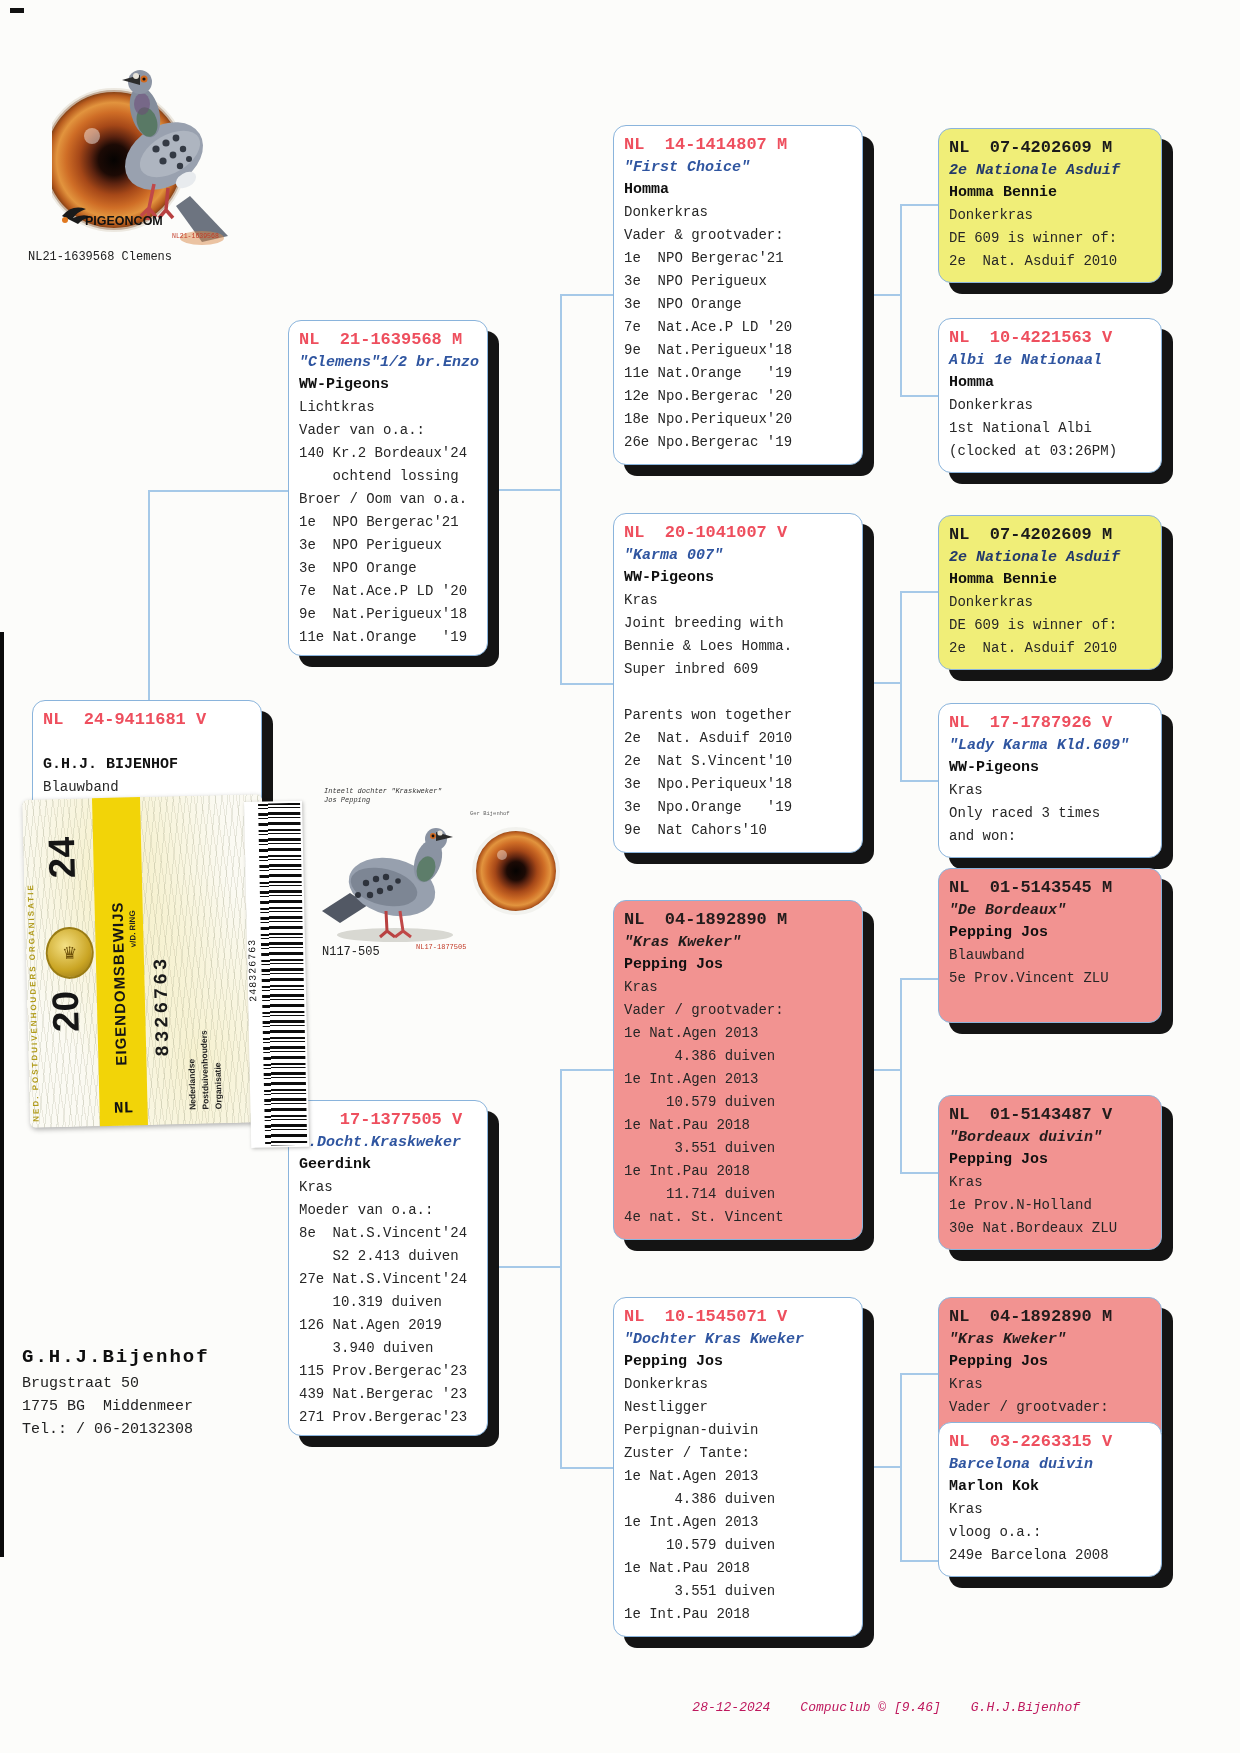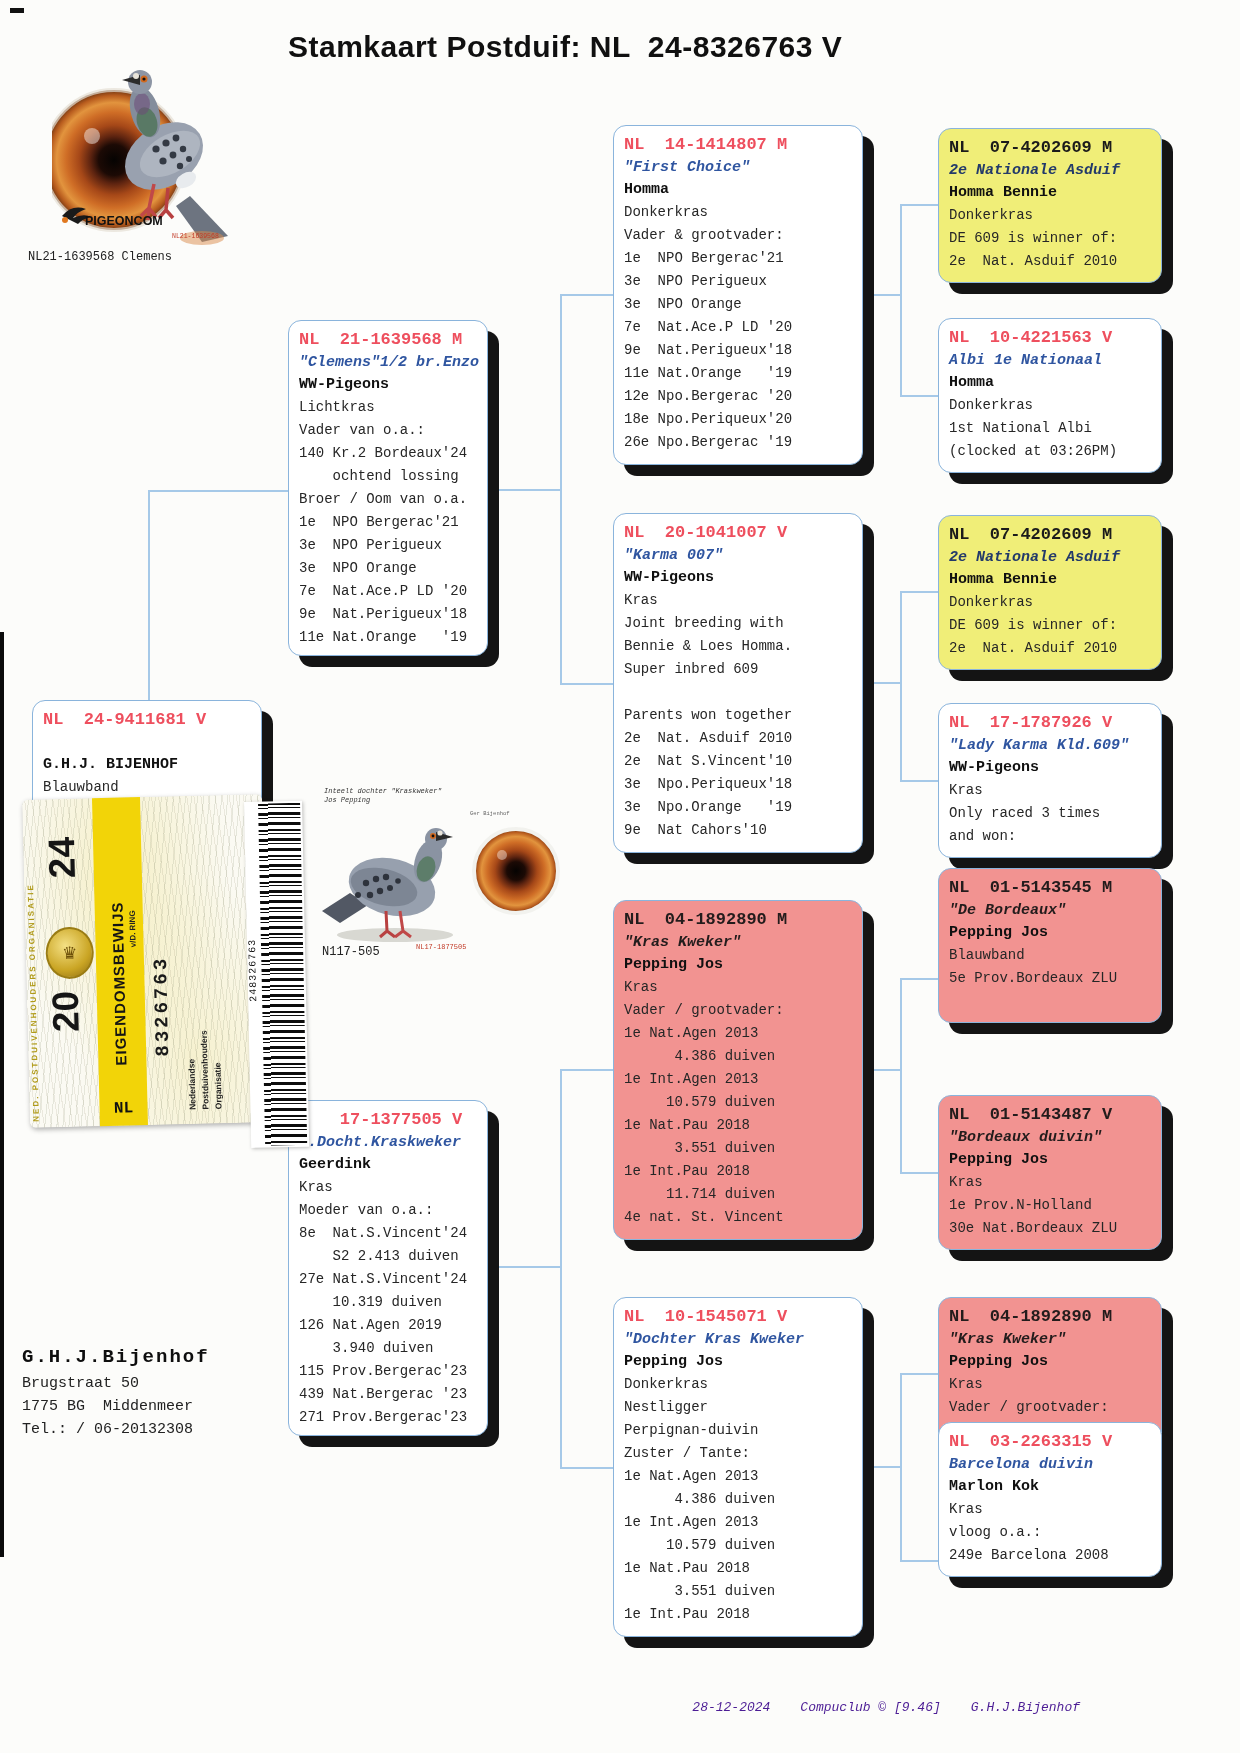--- a/index.html
+++ b/index.html
@@ -69,30 +69,29 @@
   .barcode-bars{position:absolute;left:14px;top:2px;width:42px;height:342px;
       background:repeating-linear-gradient(180deg,
         #0c0c0c 0 2px,#fff 2px 4px,#0c0c0c 4px 5px,#fff 5px 9px,
         #0c0c0c 9px 12px,#fff 12px 14px,#0c0c0c 14px 15px,#fff 15px 19px,
         #0c0c0c 19px 22px,#fff 22px 26px);}
   
   .owner{position:absolute;left:22px;top:1342px;z-index:2;}
   .owner-name{font-size:19px;font-weight:bold;letter-spacing:2px;color:#0e0e0e;line-height:30px;}
   .owner-line{font-size:15px;line-height:23px;color:#222;white-space:pre;}
   .footer{position:absolute;top:1700px;right:160px;display:flex;gap:30px;z-index:2;
-          font-size:13px;font-style:italic;color:#4c1d95;}
+          font-size:13px;font-style:italic;color:#be185d;}
   .scan-edge{position:absolute;left:0;top:632px;width:4px;height:925px;background:#0b0b0b;z-index:6;}
   .scan-dot{position:absolute;left:10px;top:8px;width:14px;height:5px;background:#111;z-index:6;}
 </style>
 </head>
 <body>
 
 <div class="page" id="stage">
 
-  <div class="title">Stamkaart Postduif: NL  24-8326763 V</div>
 
   <svg class="photo" style="left:52px;top:48px;" width="185" height="200" viewBox="0 0 185 200">
     <defs>
       <radialGradient id="eg1">
         <stop offset="0" stop-color="#050302"></stop>
           <stop offset=".22" stop-color="#1c0a05"></stop>
         <stop offset=".34" stop-color="#5e2410"></stop>
           <stop offset=".5" stop-color="#a64818"></stop>
         <stop offset=".68" stop-color="#cf6d26"></stop>
           <stop offset=".82" stop-color="#e2943e"></stop>
@@ -401,21 +400,21 @@
         <div class="line">Only raced 3 times</div>
         <div class="line">and won:</div>
       </div>
   </div>
     <div class="pbox v-pink" style="left: 938px; top: 868px; width: 224px; height: 155px;">
     <div class="ring">NL  01-5143545 M</div>
     <div class="pname">"De Bordeaux"</div>
     <div class="fancier">Pepping Jos</div>
     <div class="plines">
         <div class="line">Blauwband</div>
-        <div class="line">5e Prov.Bordeaux ZLU</div>
+        <div class="line">5e Prov.Vincent ZLU</div>
       </div>
   </div>
     <div class="pbox v-pink" style="left: 938px; top: 1095px; width: 224px; height: 155px;">
     <div class="ring">NL  01-5143487 V</div>
     <div class="pname">"Bordeaux duivin"</div>
     <div class="fancier">Pepping Jos</div>
     <div class="plines">
         <div class="line">Kras</div>
         <div class="line">1e Prov.N-Holland</div>
         <div class="line">30e Nat.Bordeaux ZLU</div>

